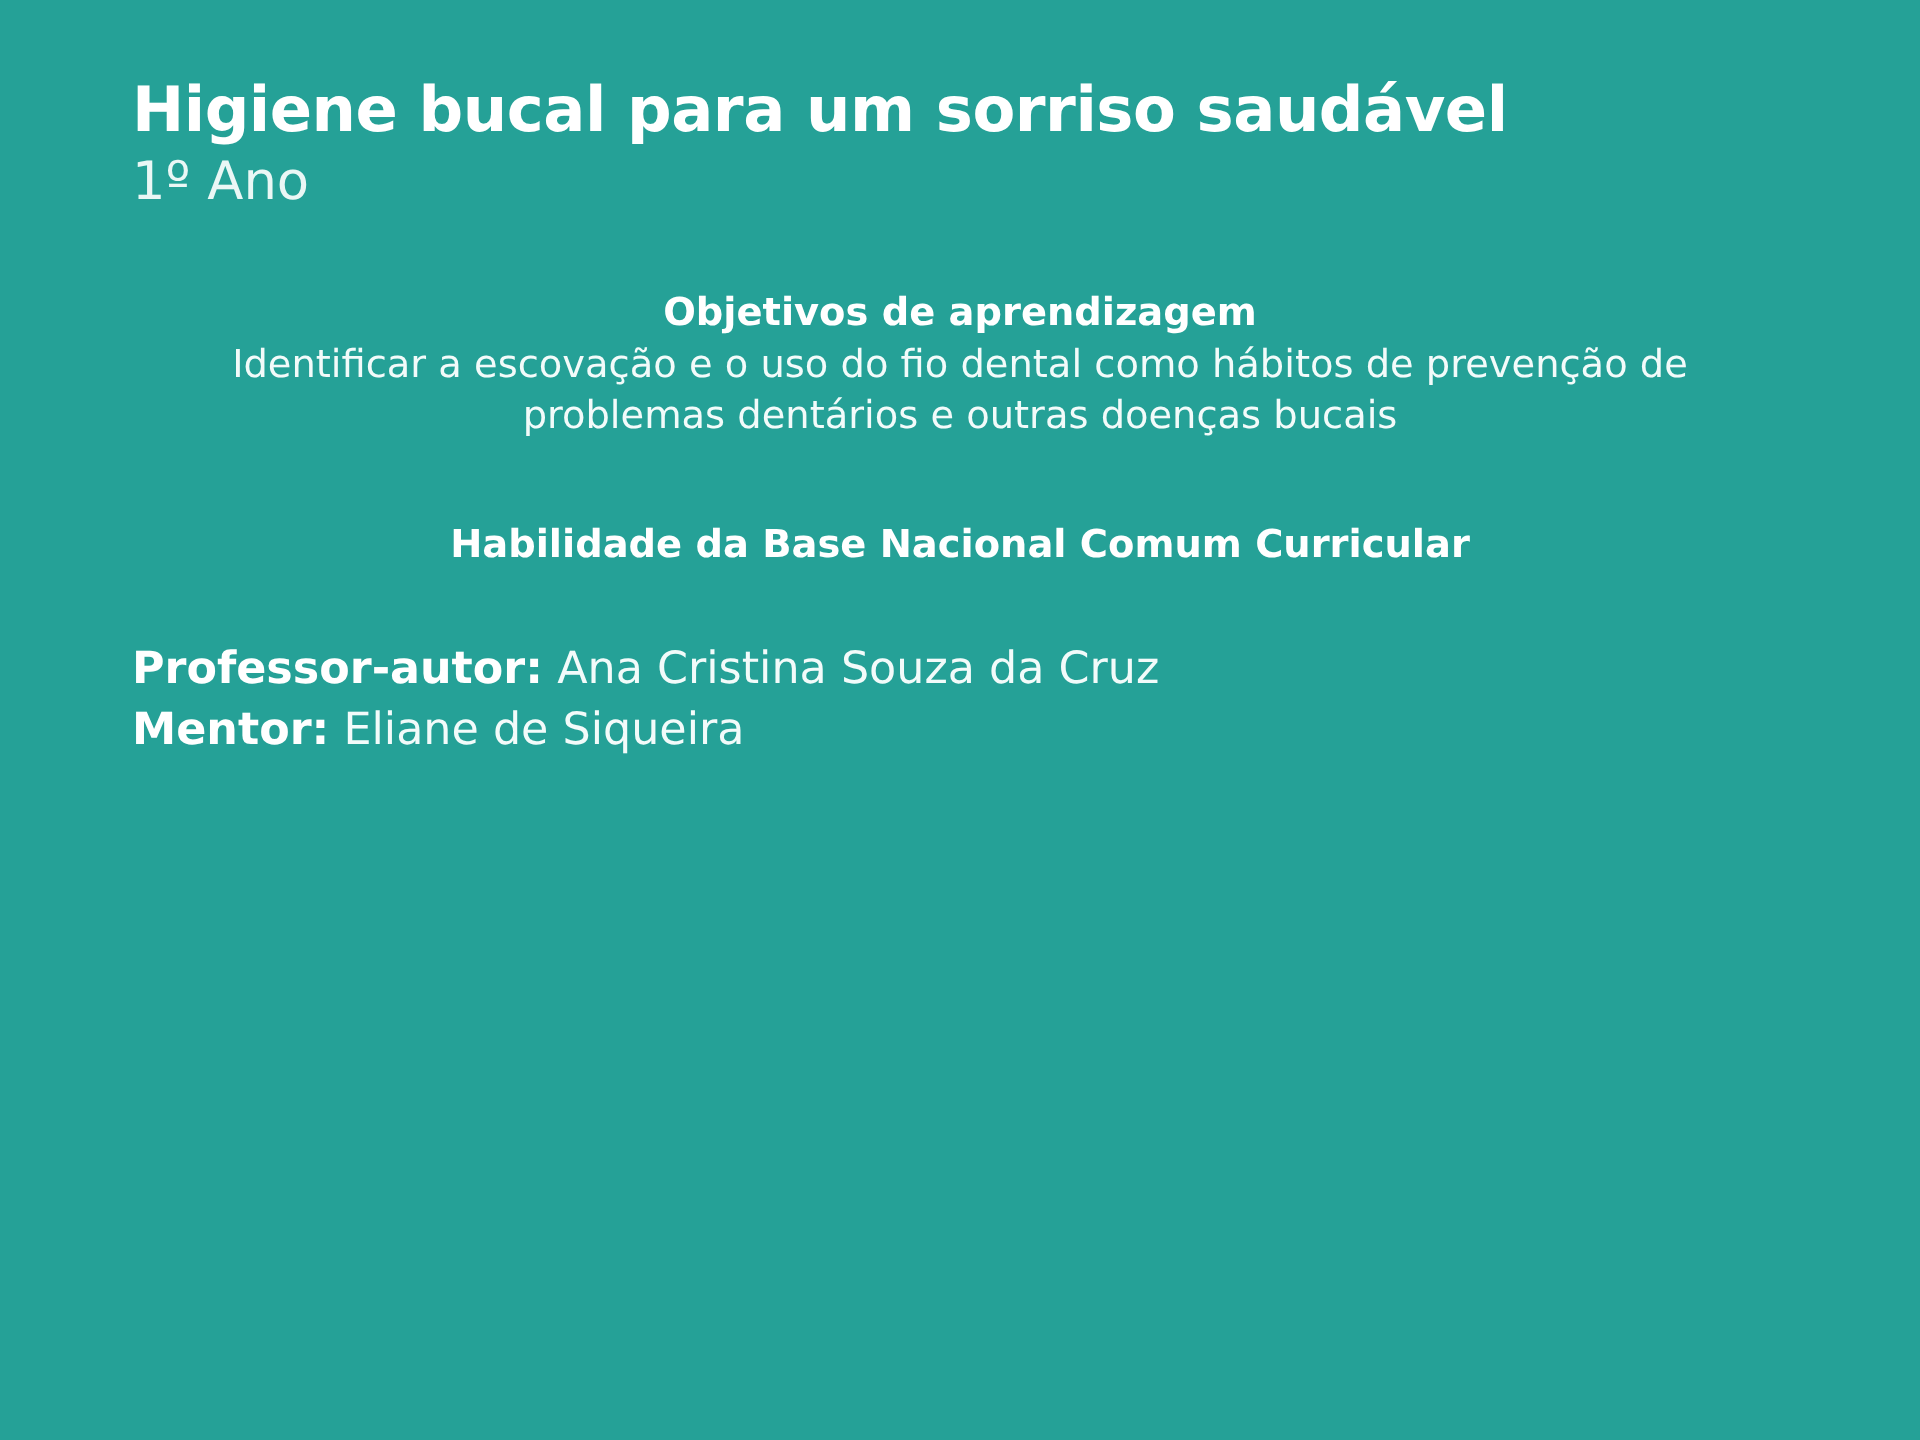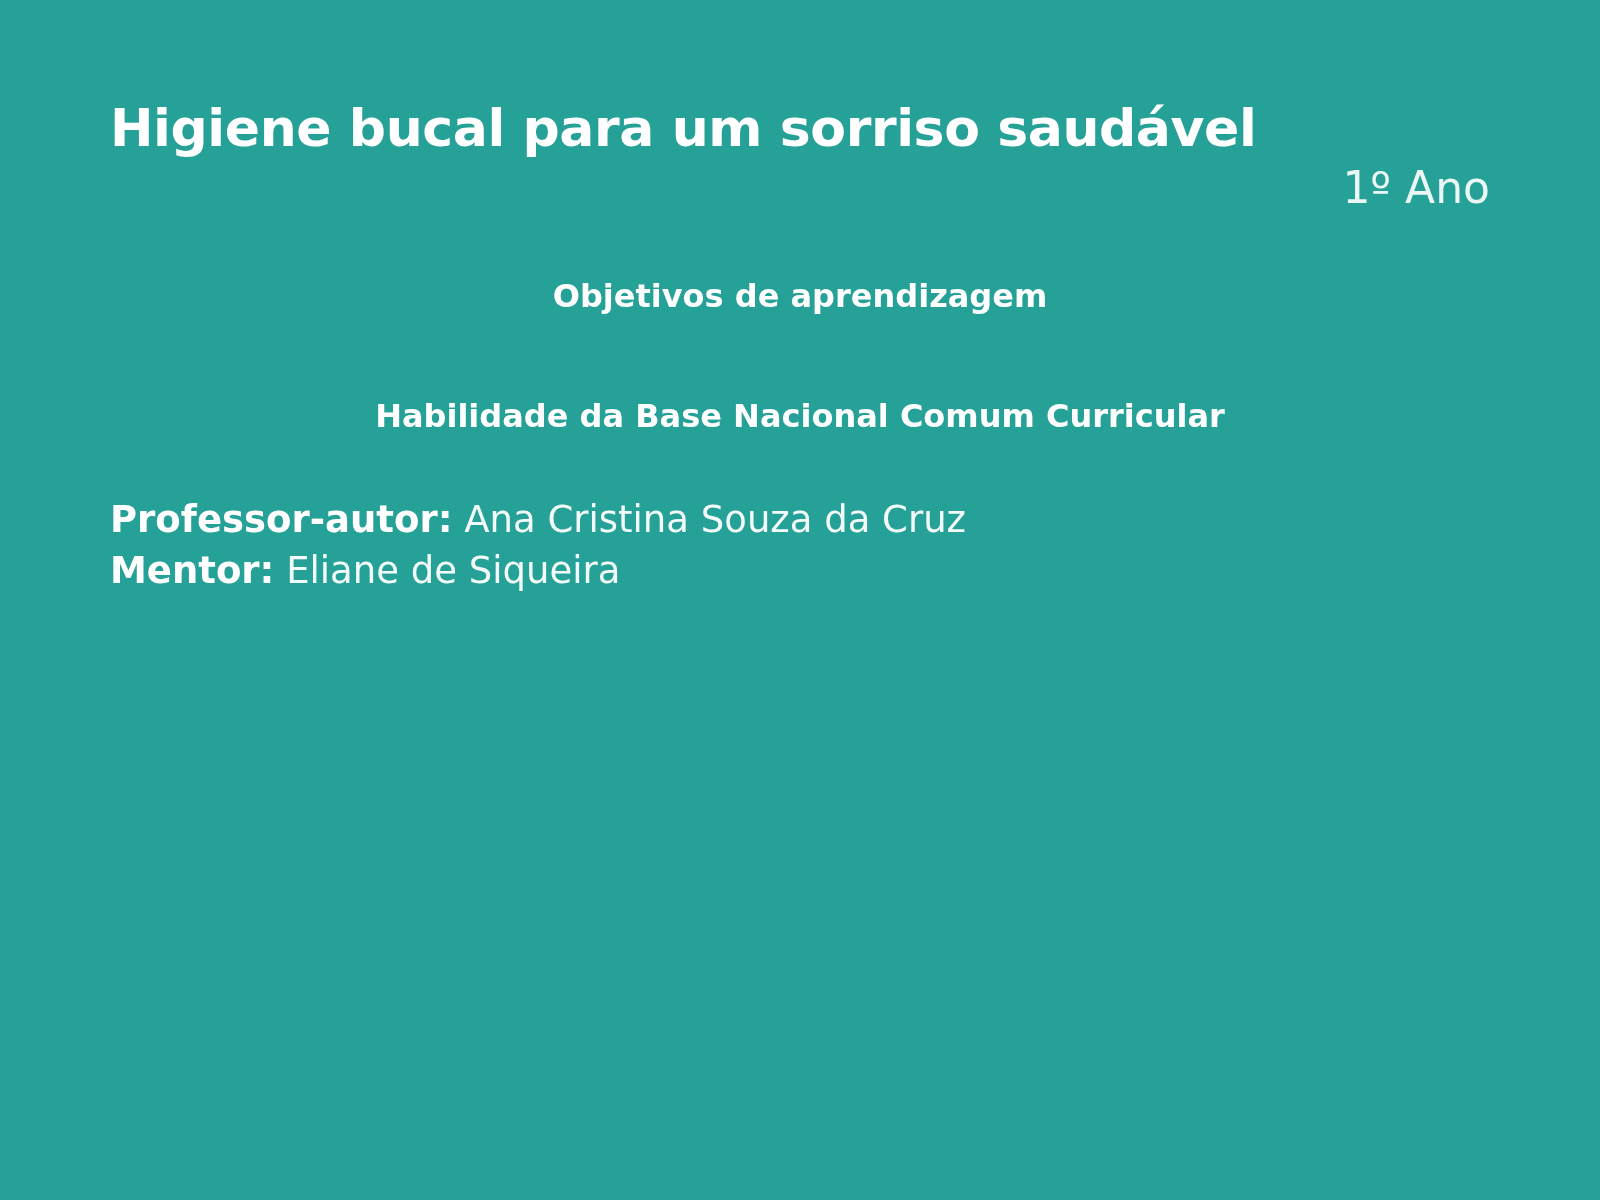--- a/index.html
+++ b/index.html
@@ -11,45 +11,44 @@
     height: 1200px;
     background: #25A197;
     font-family: "DejaVu Sans", sans-serif;
     color: #ffffff;
     overflow: hidden;
   }
   .slide {
     width: 1600px;
     height: 1200px;
     box-sizing: border-box;
-    padding: 100px 110px 0 110px;
+    padding: 64px 110px 0 110px;
     position: relative;
   }
   .title {
     font-size: 52px;
     font-weight: bold;
     line-height: 1.1;
     letter-spacing: -0.4px;
     color: #ffffff;
     margin: 0;
   }
   .subtitle {
     font-size: 44px;
     font-weight: 400;
     line-height: 1.15;
     color: #eaf7f5;
     margin: 6px 0 0 0;
-    text-align: right;
   }
   .section {
     margin-top: 62px;
     text-align: center;
   }
   .section.tight {
-    margin-top: 80px;
+    margin-top: 64px;
   }
   .section-heading {
     font-size: 32px;
     font-weight: bold;
     color: #ffffff;
     line-height: 1.25;
     margin: 0 0 2px 0;
   }
   .section-body {
     font-size: 32px;
@@ -79,20 +78,21 @@
 </head>
 <body>
 
 <div class="slide">
 
   <h1 class="title">Higiene bucal para um sorriso saudável</h1>
   <div class="subtitle">1º Ano</div>
 
   <div class="section">
     <div class="section-heading">Objetivos de aprendizagem</div>
+    <p class="section-body">Identificar a escovação e o uso do fio dental como hábitos de prevenção de problemas dentários e outras doenças bucais</p>
   </div>
 
   <div class="section tight">
     <div class="section-heading">Habilidade da Base Nacional Comum Curricular</div>
   </div>
 
   <div class="credits">
     <div class="credit-line">
       <span class="credit-label">Professor-autor:</span>
       <span class="credit-value">Ana Cristina Souza da Cruz</span>

